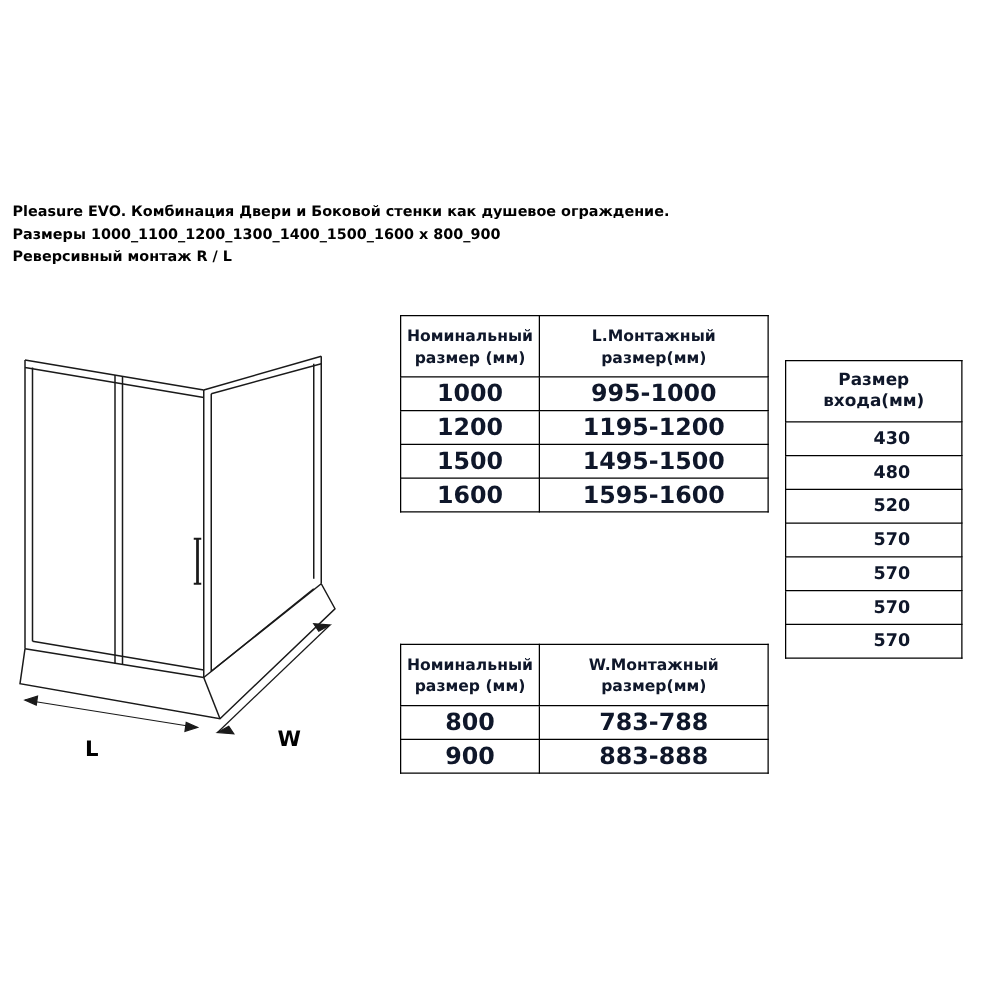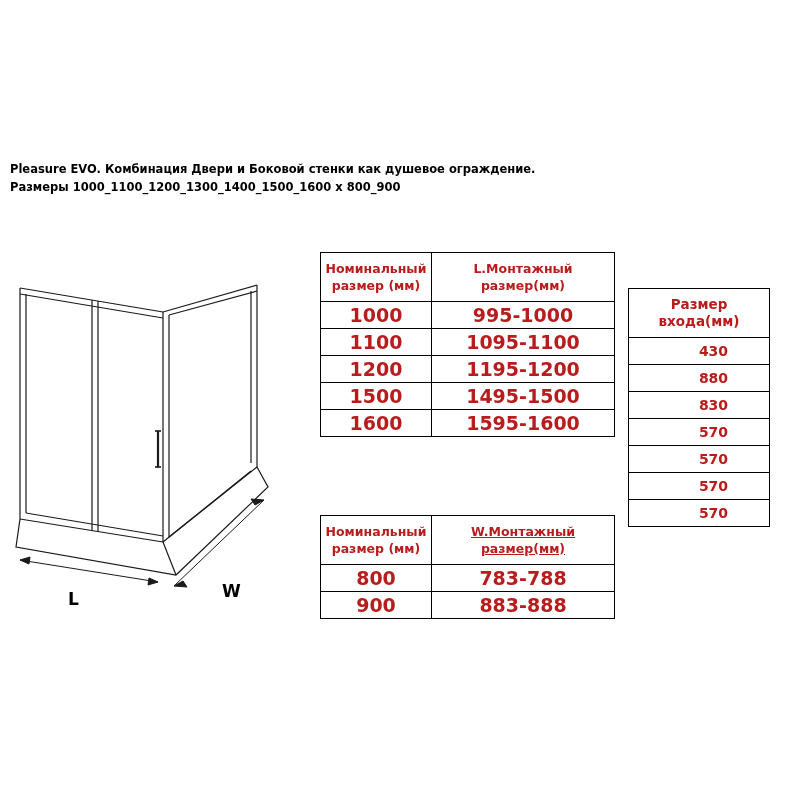--- a/index.html
+++ b/index.html
@@ -49,21 +49,21 @@
   table.dim {
     position: absolute;
     border-collapse: collapse;
     table-layout: fixed;
     background: #fff;
   }
   table.dim td, table.dim th {
     border: 1px solid #000;
     text-align: center;
     font-weight: bold;
-    color: #b91c1c;
+    color: #0f172a;
     padding: 0;
   }
   table.dim th {
     font-size: 12.5px;
     line-height: 17px;
     height: 48px;
     vertical-align: middle;
     font-weight: bold;
   }
   table.dim td {
@@ -81,21 +81,21 @@
   #table-l th.c1 { width: 110px; }
   #table-l th.c2 { width: 182px; }
 
   
   #table-w {
     left: 320px;
     top: 515px;
     width: 292px;
   }
   #table-w th.c1 { width: 110px; }
-  #table-w th.c2 { width: 182px; text-decoration: underline; }
+  #table-w th.c2 { width: 182px; }
 
   
   #table-entrance {
     left: 628px;
     top: 252px;
     width: 140px;
     margin-top: 36px;
   }
   #table-entrance th.c1 { width: 140px; font-size: 13.5px; }
   #table-entrance td { font-size: 14px; padding-left: 29px; }
@@ -105,20 +105,21 @@
   }
 </style>
 </head>
 <body>
 
 <div id="page">
 
   <div class="heading">
     <div class="line">Pleasure EVO. Комбинация Двери и Боковой стенки как душевое ограждение.</div>
     <div class="line">Размеры 1000_1100_1200_1300_1400_1500_1600 x 800_900</div>
+    <div class="line">Реверсивный монтаж  R / L</div>
   </div>
 
   <div class="drawing">
     <svg width="300" height="360" viewBox="0 0 300 360" xmlns="http://www.w3.org/2000/svg">
       <g fill="none" stroke="#1a1a1a" stroke-width="1.2">
 
         <path d="M14 33 L157 57"></path>
         <path d="M14 39 L157 63"></path>
 
         <path d="M14 33 L14 264"></path>
@@ -178,24 +179,20 @@
           <span class="hdr-sub">размер(мм)</span>
         </th>
       </tr>
     </thead>
     <tbody>
       <tr>
         <td>1000</td>
         <td>995-1000</td>
       </tr>
       <tr>
-        <td>1100</td>
-        <td>1095-1100</td>
-      </tr>
-      <tr>
         <td>1200</td>
         <td>1195-1200</td>
       </tr>
       <tr>
         <td>1500</td>
         <td>1495-1500</td>
       </tr>
       <tr>
         <td>1600</td>
         <td>1595-1600</td>
@@ -235,24 +232,24 @@
           <span class="hdr-sub">Размер</span>
           <span class="hdr-sub">входа(мм)</span>
         </th>
       </tr>
     </thead>
     <tbody>
       <tr>
         <td>430</td>
       </tr>
       <tr>
-        <td>880</td>
-      </tr>
-      <tr>
-        <td>830</td>
+        <td>480</td>
+      </tr>
+      <tr>
+        <td>520</td>
       </tr>
       <tr>
         <td>570</td>
       </tr>
       <tr>
         <td>570</td>
       </tr>
       <tr>
         <td>570</td>
       </tr>

